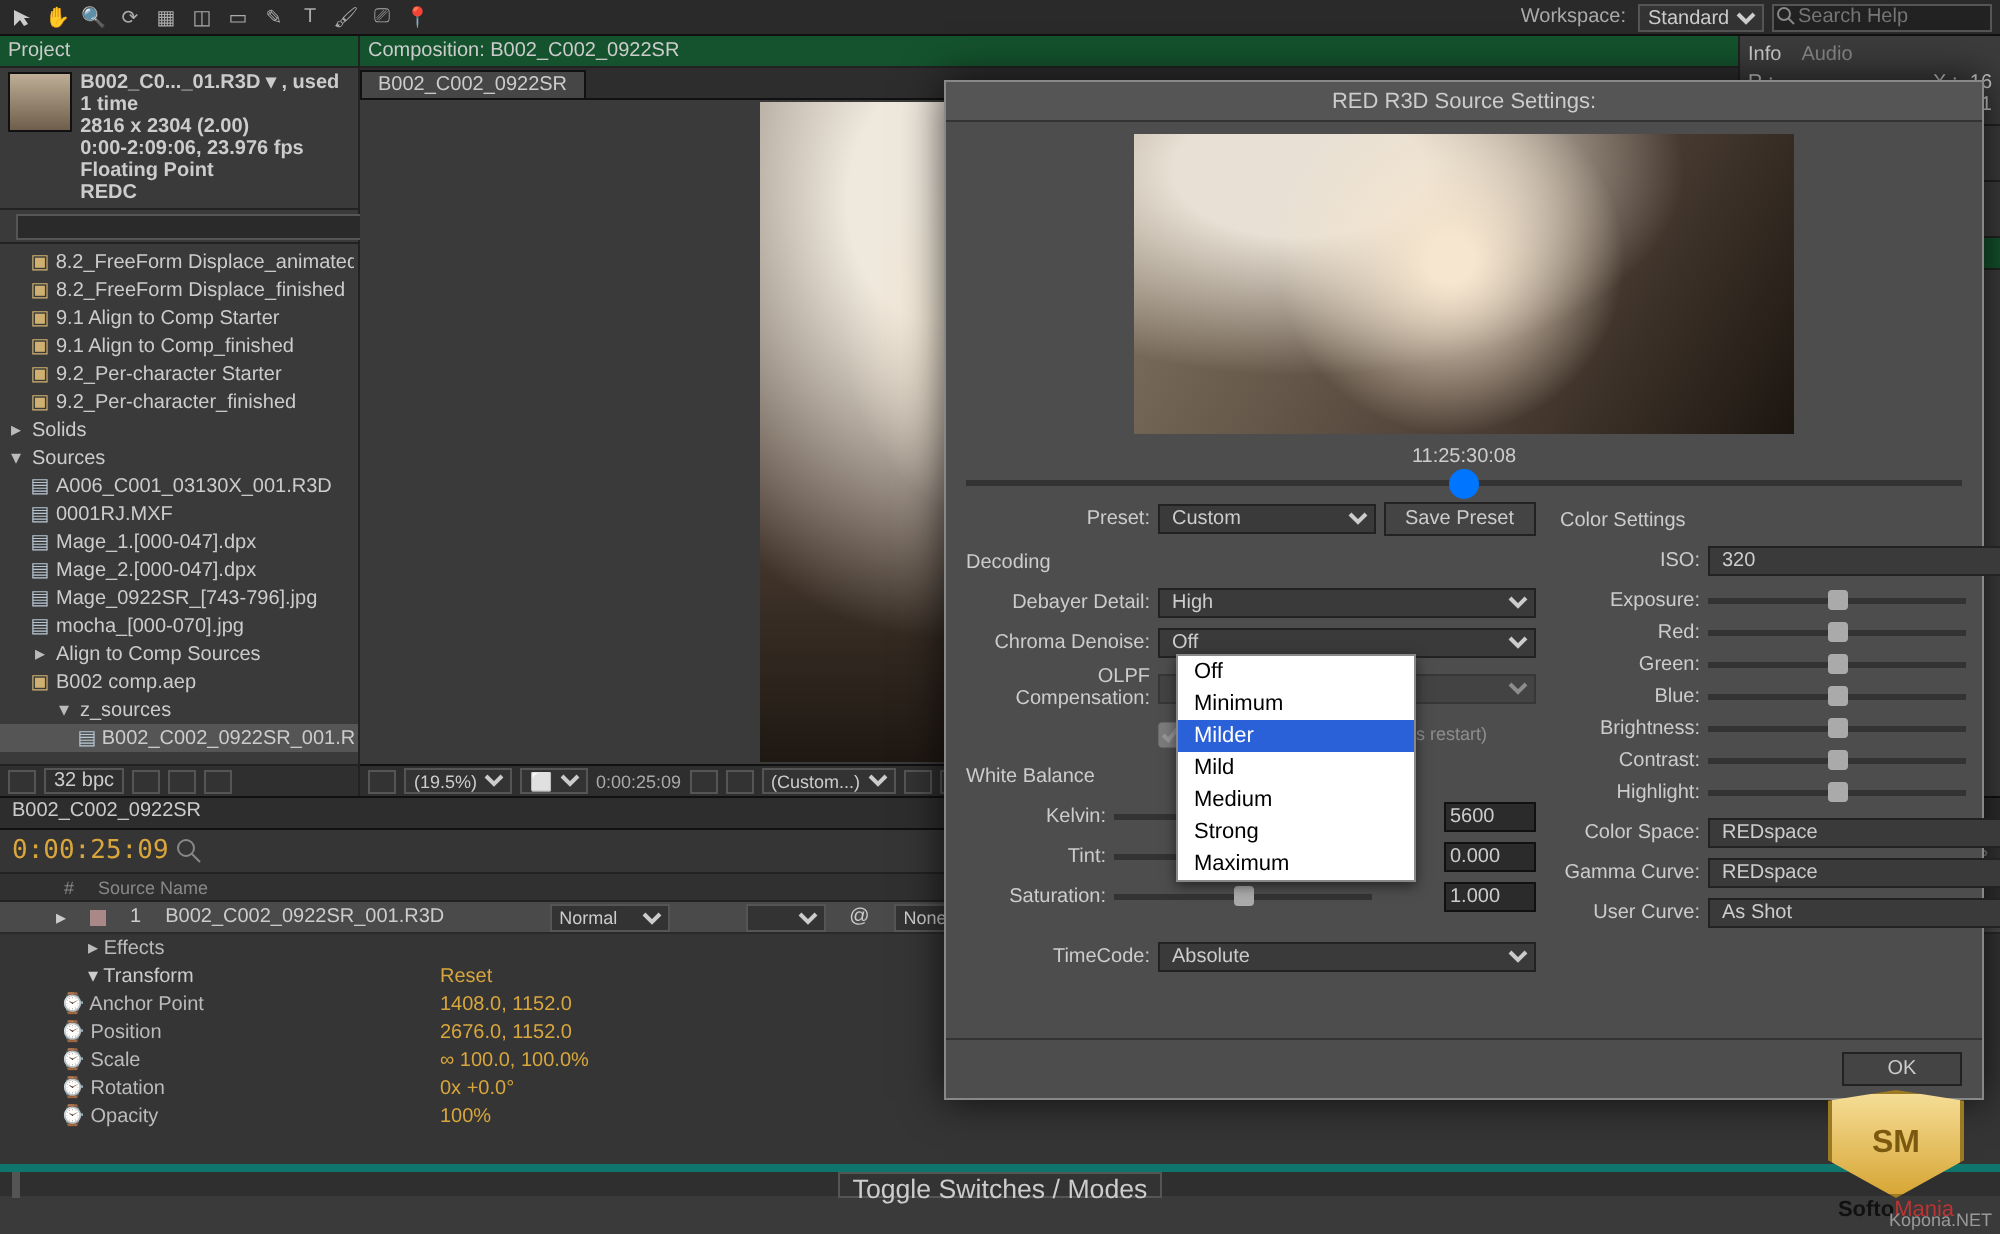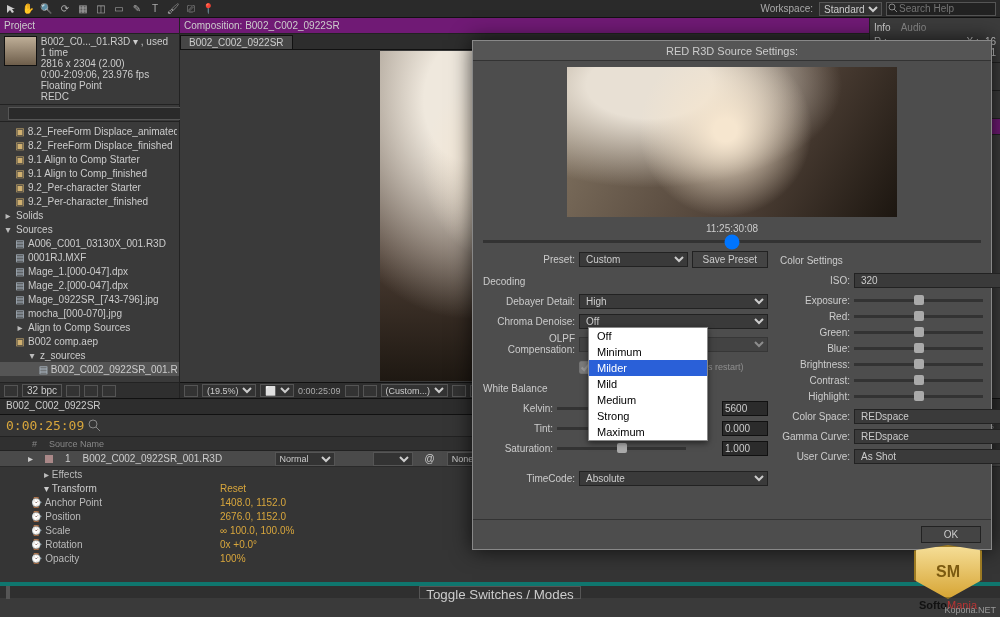--- a/index.html
+++ b/index.html
@@ -13,26 +13,26 @@
   .menubar input { background:#222; border:1px solid #555; color:#ccc; font-size:10px; height:14px; width:110px; padding-left:12px; }
   .menubar .search-wrap{position:relative;}
   .menubar .search-wrap svg{position:absolute;left:2px;top:1px;}
 
   
   .main { display:flex; height:380px; }
   .left  { width:180px; background:#3a3a3a; display:flex; flex-direction:column; border-right:1px solid #222;}
   .center{ flex:1; background:#333; border-right:1px solid #222; display:flex;flex-direction:column;}
   .right { width:130px; background:#3c3c3c; display:flex; flex-direction:column;}
 
-  .panel-tab { background:#701a75; border-bottom:1px solid #222; padding:2px 4px; font-size:10px; }
+  .panel-tab { background:#14532d; border-bottom:1px solid #222; padding:2px 4px; font-size:10px; }
   .panel-hdr { display:flex; gap:4px; align-items:center; }
 
   .project-item { display:flex; gap:4px; padding:2px 4px; align-items:flex-start; }
   .project-thumb { width:38px; height:30px; background:linear-gradient(#beae97,#6e5e4b); border:1px solid #111;}
-  .meta p { line-height:11px;}
+  .meta p { line-height:11px;font-weight:bold;}
 
   .tree { flex:1; overflow:auto; padding:2px 0; }
   .tree-row { display:flex; align-items:center; gap:2px; padding:0 2px; height:14px; }
   .tree-row .ic{width:12px;height:10px;display:inline-flex;align-items:center;justify-content:center;}
   .tree-row.sel { background:#555; }
   .tree-lbl { white-space:nowrap; overflow:hidden;}
   .depth0{padding-left:2px;} .depth1{padding-left:14px;} .depth2{padding-left:26px;} .depth3{padding-left:38px;}
   .col-comp{color:#d0b070;} .col-fold{color:#bbb;} .col-footage{color:#b9c6d3;}
 
   .left-footer{height:16px;border-top:1px solid #222;display:flex;align-items:center;gap:4px;padding:0 4px;background:#2f2f2f;}

